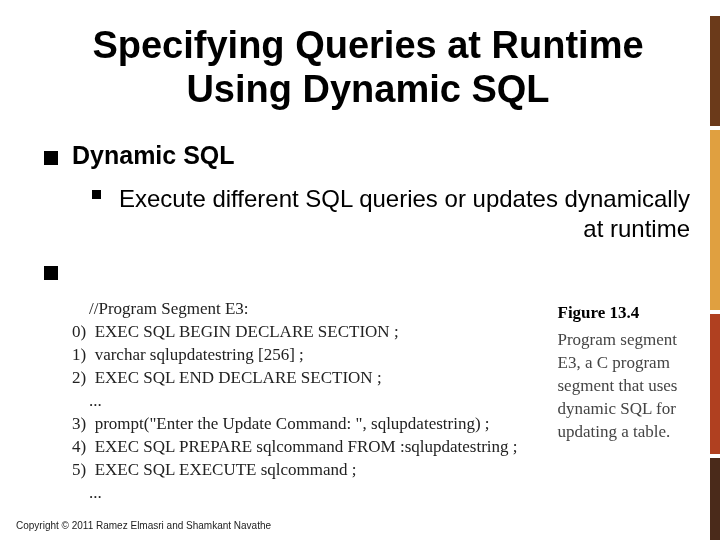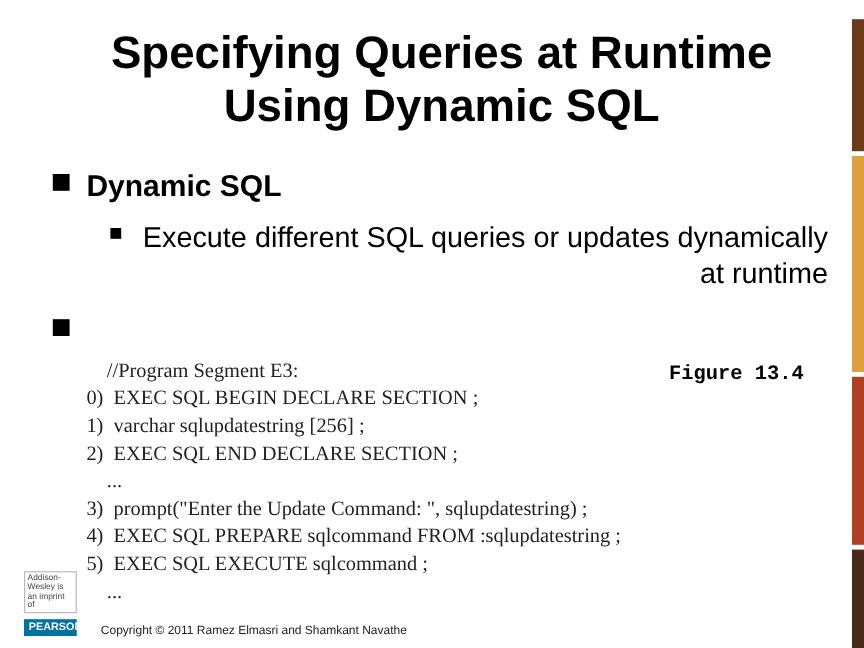--- a/index.html
+++ b/index.html
@@ -31,20 +31,21 @@
     line-height: 1.15;
     color: #000;
   }
   .body {
     padding: 8px 30px 0 28px;
     color: #000;
   }
   .lvl1 {
     display: flex;
     margin: 4px 0 2px 0;
+    align-items: center;
   }
   .lvl1 .bullet {
     width: 14px; height: 14px; background: #000;
     margin-top: 8px; margin-right: 10px;
     flex-shrink: 0;
   }
   .lvl1-text {
     font-size: 25px;
     font-weight: bold;
   }
@@ -71,21 +72,21 @@
   }
   .code-col {
     font-family: "Times New Roman", Times, serif;
     white-space: pre;
     color: #222;
     line-height: 1.35;
     flex: 1;
   }
   .caption-col {
     width: 210px;
-    font-family: Liberation Mono, monospace;
+    font-family: Liberation Serif, serif;
     line-height: 1.35;
   }
   .caption-col .fig-label { font-weight: bold; color: #000; }
   .caption-col .fig-text { color: #444; }
 
   .footer {
     position: absolute;
     left: 0;
     bottom: 6px;
     display: flex;
@@ -139,24 +140,21 @@
 0)  EXEC SQL BEGIN DECLARE SECTION ;
 1)  varchar sqlupdatestring [256] ;
 2)  EXEC SQL END DECLARE SECTION ;
     ...
 3)  prompt("Enter the Update Command: ", sqlupdatestring) ;
 4)  EXEC SQL PREPARE sqlcommand FROM :sqlupdatestring ;
 5)  EXEC SQL EXECUTE sqlcommand ;
     ...</div>
     <div class="caption-col">
       <div class="fig-label">Figure 13.4</div>
+      <div class="fig-text">Program segment E3, a C program segment that uses dynamic SQL for updating a table.</div>
     </div>
   </div>
 
 </div>
 
 <div class="footer">
-  <div class="pearson-logo">
-    <span class="aw">Addison-Wesley is an imprint of</span>
-    <div class="pearson">PEARSON</div>
-  </div>
   <div class="copyright">Copyright © 2011 Ramez Elmasri and Shamkant Navathe</div>
 </div>
 
 </body></html>

